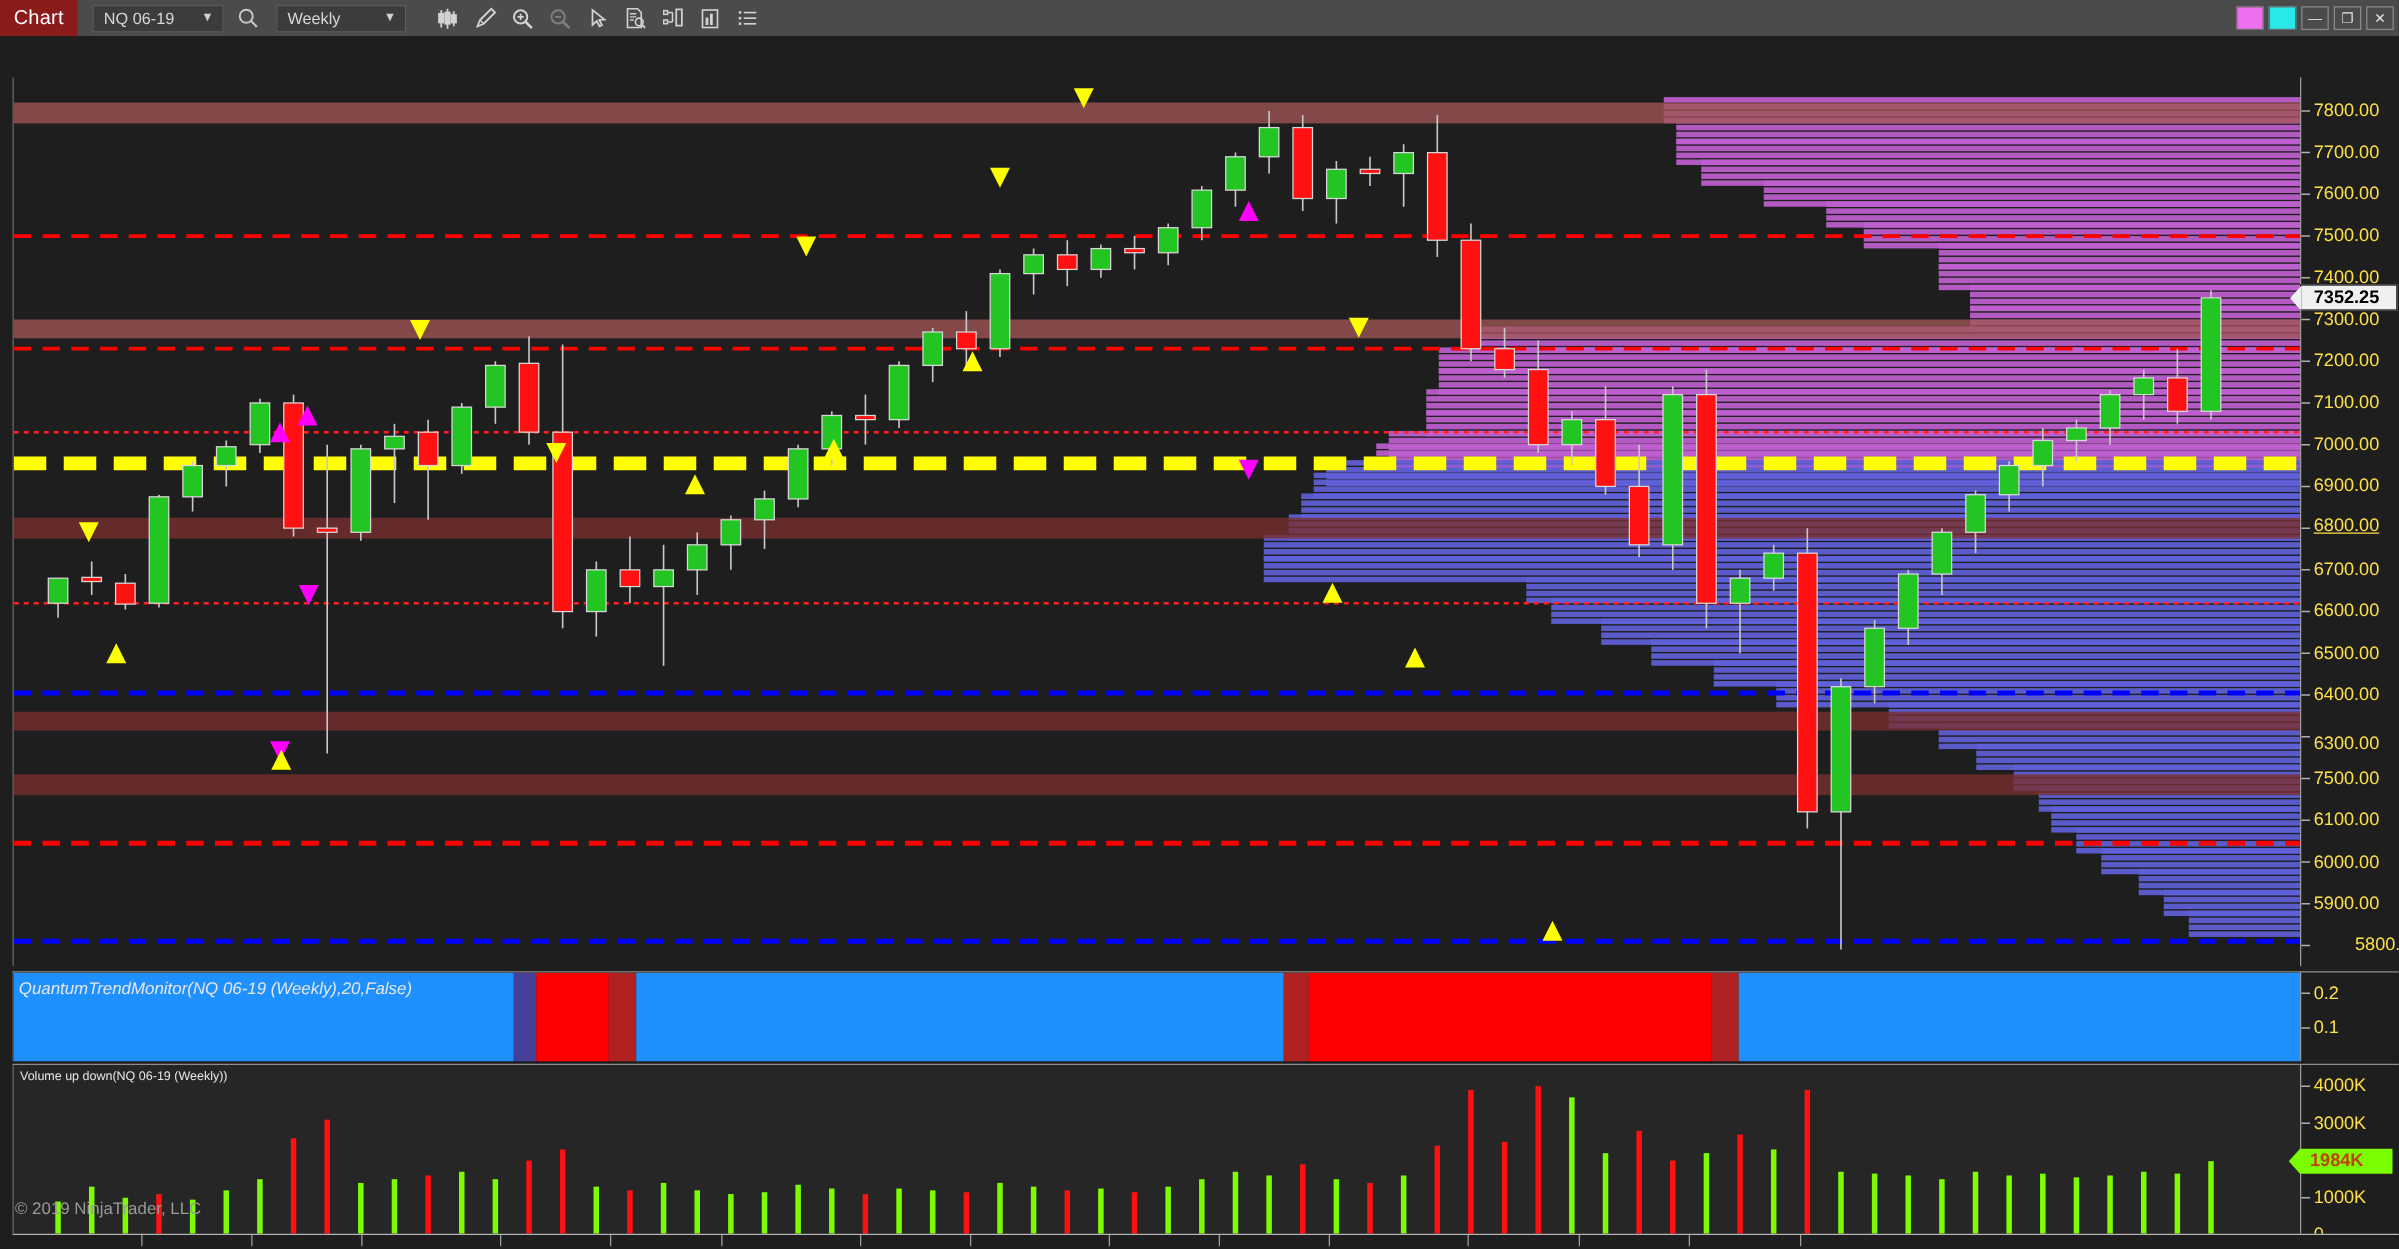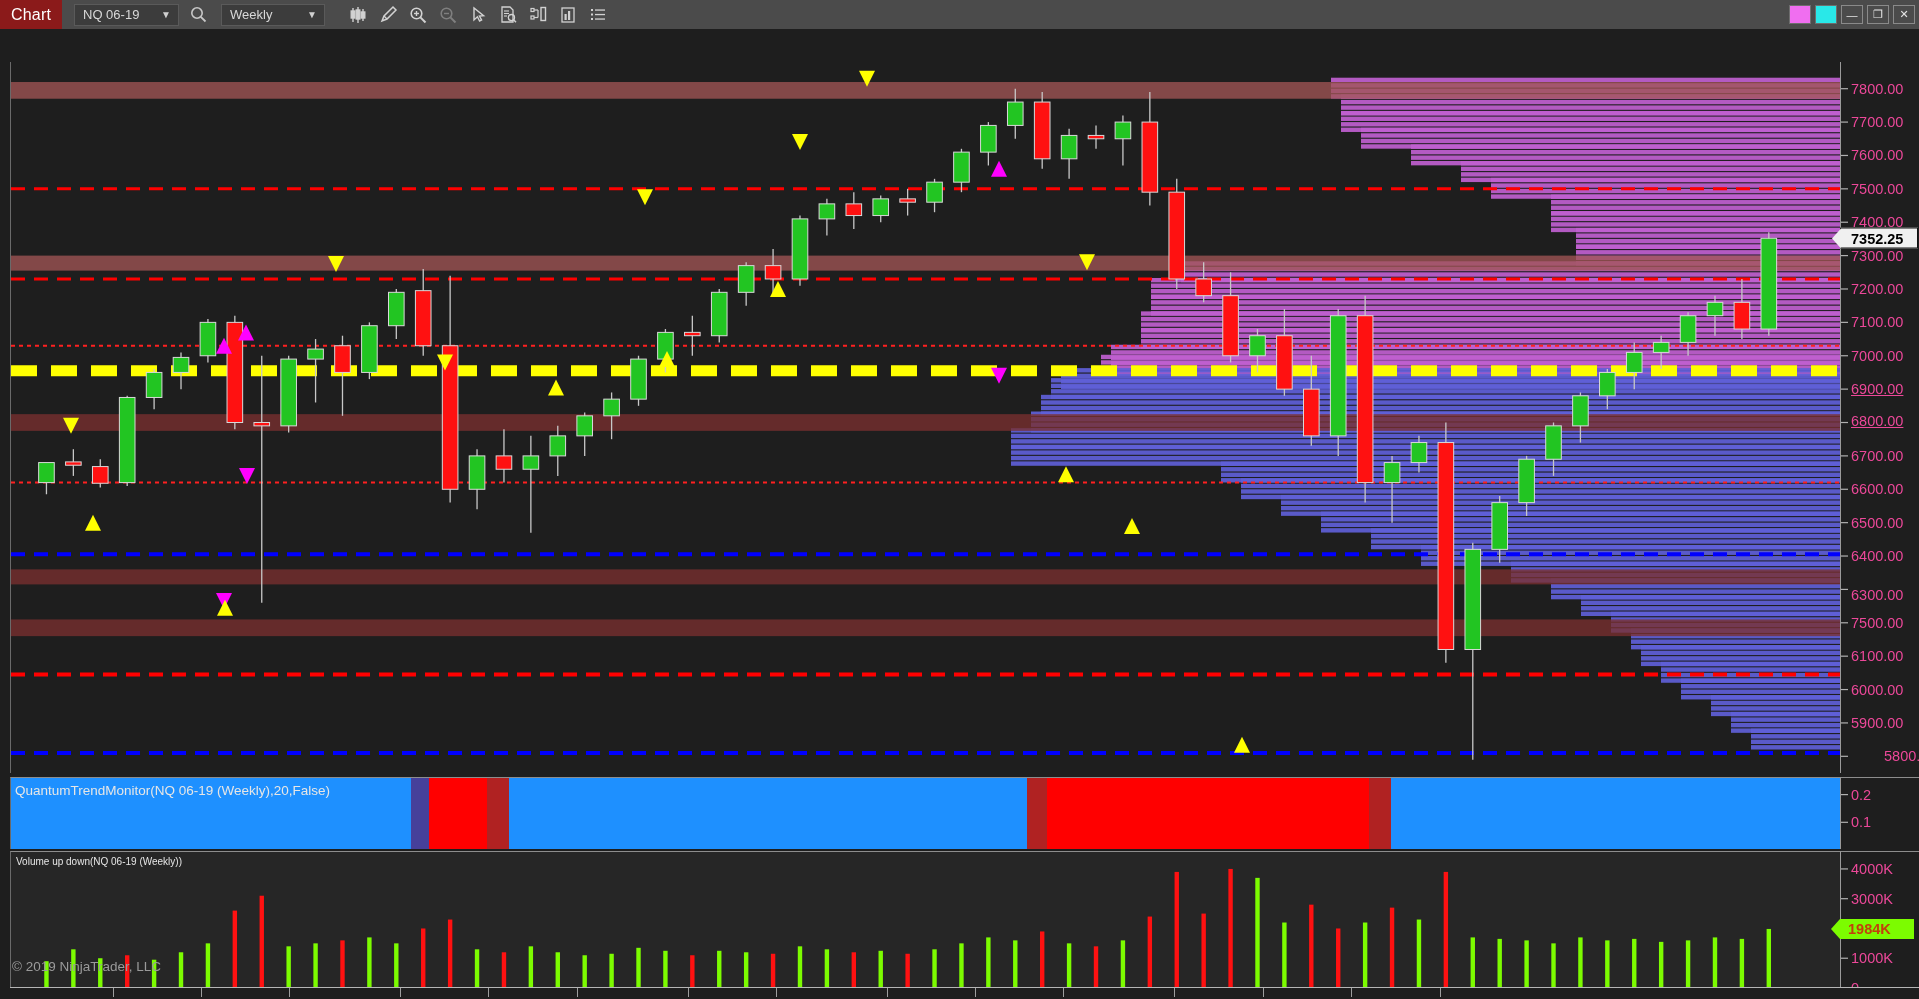--- a/index.html
+++ b/index.html
@@ -46,37 +46,38 @@
   }
   
   #price-pane{
     position:absolute; left:10px; top:33px; width:1830px; height:711px;
     background:#1e1e1e; overflow:hidden; border-left:1px solid #6a6a6a;
   }
   #price-axis{
     position:absolute; left:1840px; top:33px; width:79px; height:711px;
     background:#1e1e1e; border-left:1px solid #9a9a9a;
   }
-  .axlabel{ position:absolute; left:10px; color:#ec4899; font-size:14.5px; transform:translateY(-50%); }
+  .axlabel{ position:absolute; left:10px; color:#fde047; font-size:14.5px; transform:translateY(-50%); }
   #last-price{
     position:absolute; left:-1px; width:78px; height:21px;
     background:#f0f0f0; color:#000; border:1px solid #111;
     font-size:14.5px; display:flex; align-items:center; padding-left:10px;
     transform:translateY(-50%); font-weight:600;
   }
   #last-price:before{
     content:""; position:absolute; left:-9px; top:50%; transform:translateY(-50%);
     border-top:10px solid transparent; border-bottom:10px solid transparent;
     border-right:9px solid #f0f0f0;
   }
   
   #trend-pane{
     position:absolute; left:10px; top:748px; width:1830px; height:72px;
     background:#1e1e1e; overflow:hidden; border-left:1px solid #6a6a6a;
     border-top:1px solid #8d8d8d;
+    font-style:italic;
   }
   #trend-axis{ position:absolute; left:1840px; top:748px; width:79px; height:72px; background:#1e1e1e;
                border-left:1px solid #9a9a9a; border-top:1px solid #8d8d8d;}
   #trend-label{ position:absolute; left:4px; top:5px; font-size:13.5px; color:#e6e6e6; z-index:5;}
   
   #vol-pane{
     position:absolute; left:10px; top:822px; width:1830px; height:136px;
     background:#262626; overflow:hidden; border-left:1px solid #6a6a6a;
     border-top:1px solid #8d8d8d;
   }
@@ -791,21 +792,21 @@
     <div id="last-price" style="top: 176.164px;">7352.25</div>
   <div class="axlabel" style="top: 26.7042px;">7800.00</div>
       <div class="axlabel" style="top: 60.0845px;">7700.00</div>
       <div class="axlabel" style="top: 93.4648px;">7600.00</div>
       <div class="axlabel" style="top: 126.845px;">7500.00</div>
       <div class="axlabel" style="top: 160.225px;">7400.00</div>
       <div class="axlabel" style="top: 193.606px;">7300.00</div>
       <div class="axlabel" style="top: 226.986px;">7200.00</div>
       <div class="axlabel" style="top: 260.366px;">7100.00</div>
       <div class="axlabel" style="top: 293.746px;">7000.00</div>
-      <div class="axlabel" style="top: 327.127px; text-decoration: underline;">6900.00</div>
+      <div class="axlabel" style="top: 327.127px;">6900.00</div>
       <div class="axlabel" style="top: 359px; text-decoration: underline;">6800.00</div>
       <div class="axlabel" style="top: 393.887px;">6700.00</div>
       <div class="axlabel" style="top: 427.268px;">6600.00</div>
       <div class="axlabel" style="top: 460.648px;">6500.00</div>
       <div class="axlabel" style="top: 494.028px;">6400.00</div>
       <div class="axlabel" style="top: 533px;">6300.00</div>
       <div class="axlabel" style="top: 560.789px;">7500.00</div>
       <div class="axlabel" style="top: 594.169px;">6100.00</div>
       <div class="axlabel" style="top: 627.549px;">6000.00</div>
       <div class="axlabel" style="top: 660.93px;">5900.00</div>

